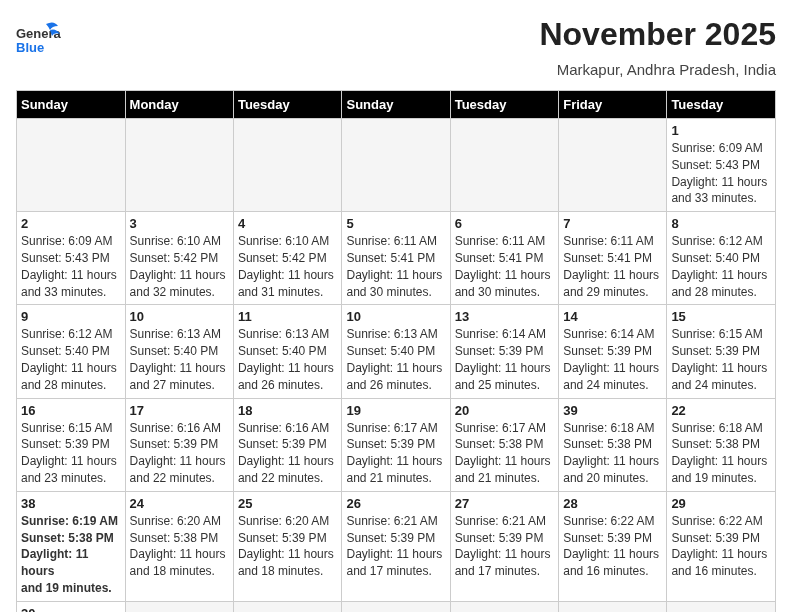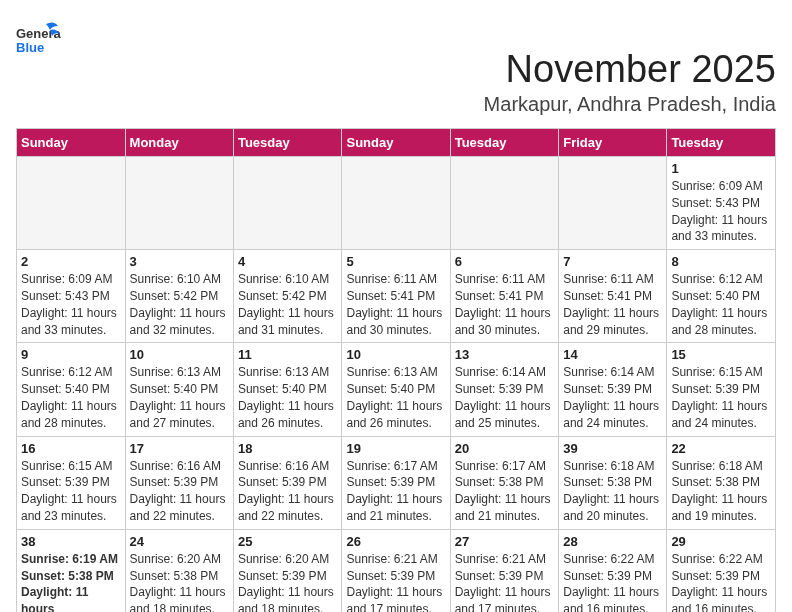--- a/index.html
+++ b/index.html
@@ -13,37 +13,36 @@
     .header-section {
       display: flex;
       justify-content: space-between;
       align-items: flex-start;
       margin-bottom: 12px;
     }
     .title-section {
       text-align: right;
     }
     .month-year {
-      font-size: 38px;
-      font-weight: normal;
+      font-size: 32px;
+      font-weight: bold;
       color: #222;
-      margin-top: 32px;
     }
     .location {
-      font-size: 20px;
+      font-size: 15px;
       color: #444;
-      margin-top: 2px;
+      margin-top: 8px;
     }
     .calendar-table {
       width: 100%;
       border-collapse: collapse;
       font-size: 11px;
     }
     .calendar-table th {
-      background-color: #be185d;
+      background-color: #000000;
       color: #fff;
       padding: 6px 4px;
       text-align: left;
       font-size: 13px;
       font-weight: bold;
       border: 1px solid #ccc;
     }
     .calendar-table td {
       border: 1px solid #ccc;
       vertical-align: top;

